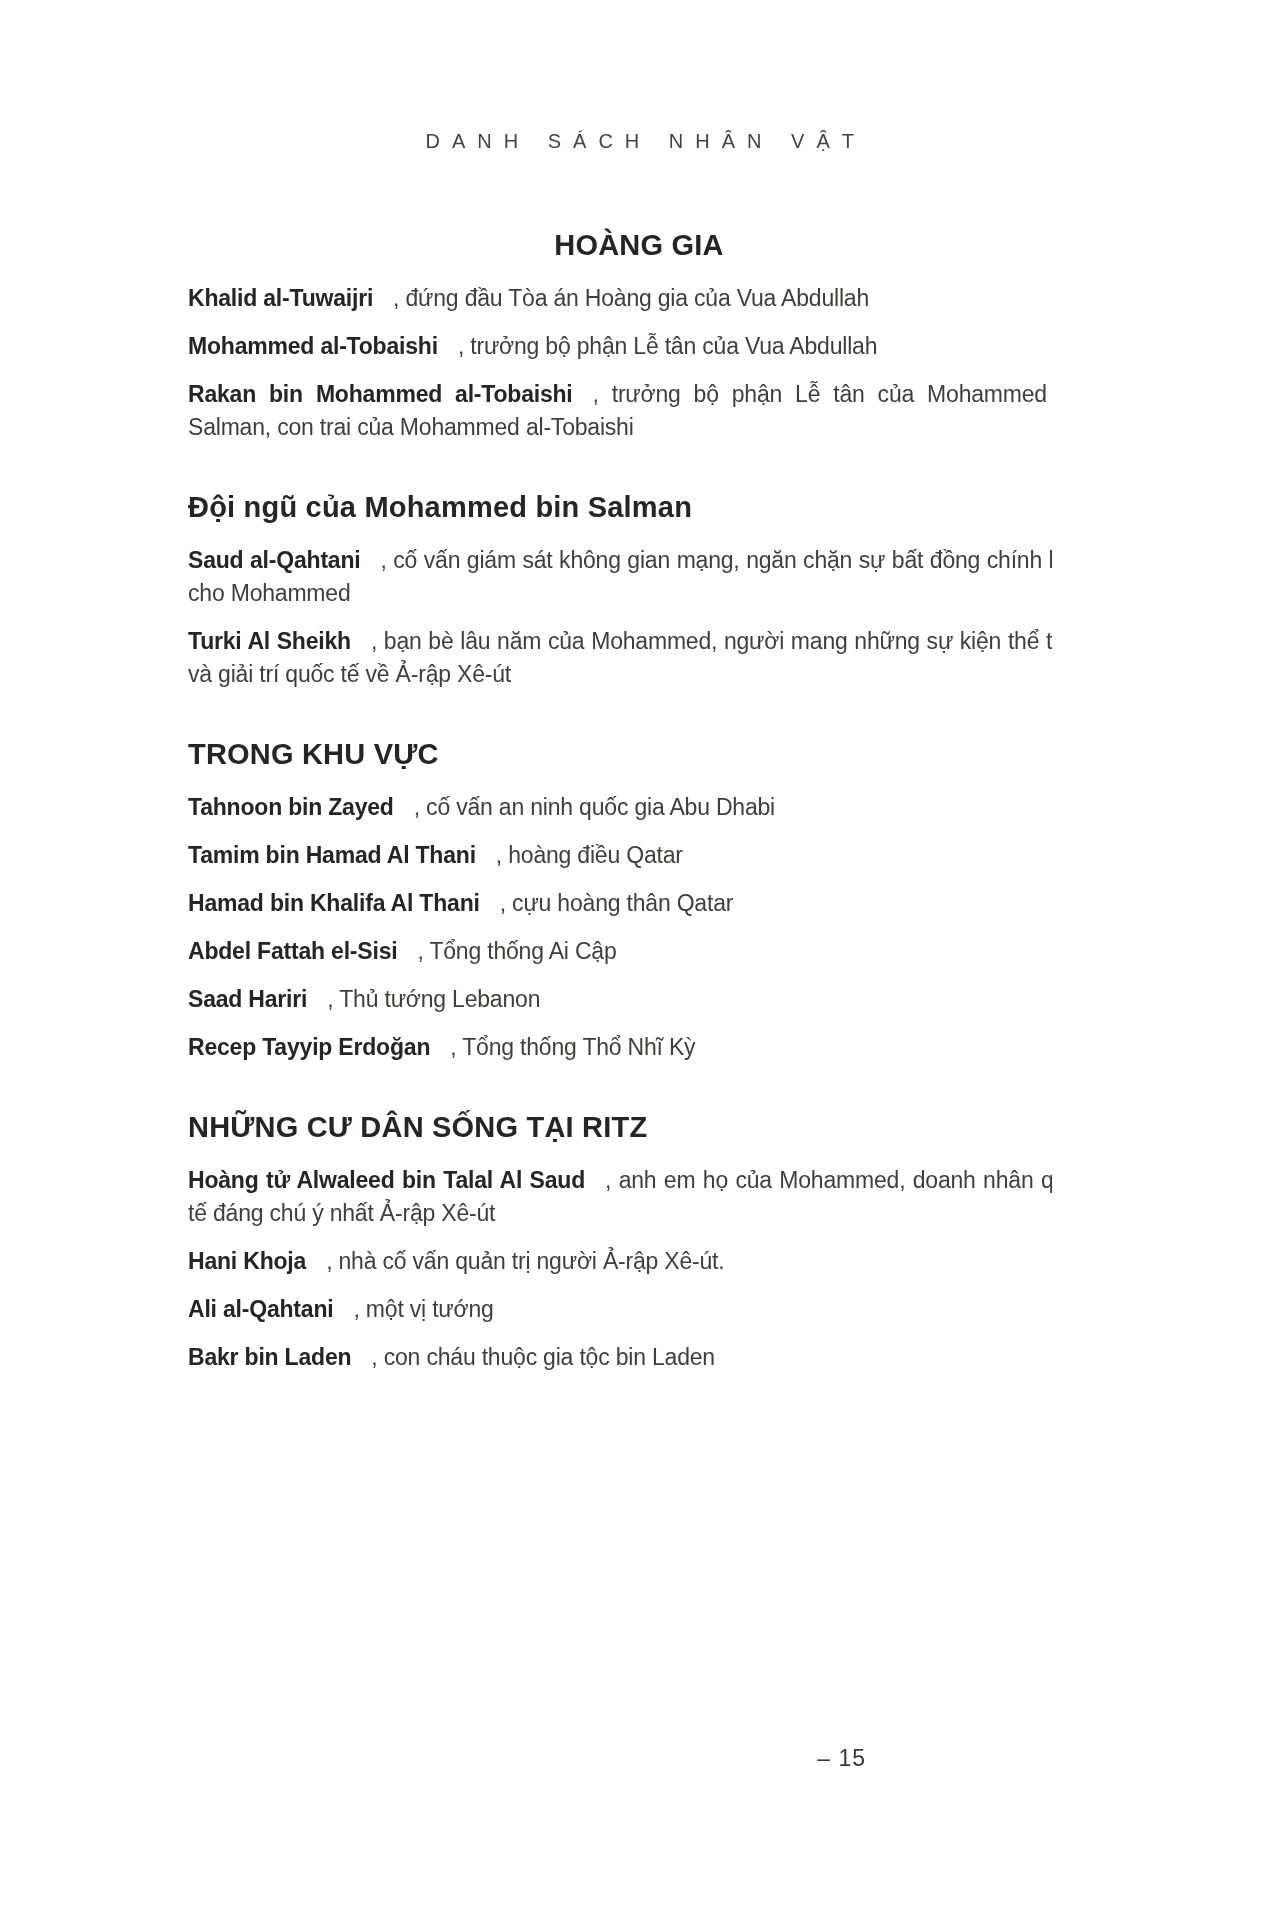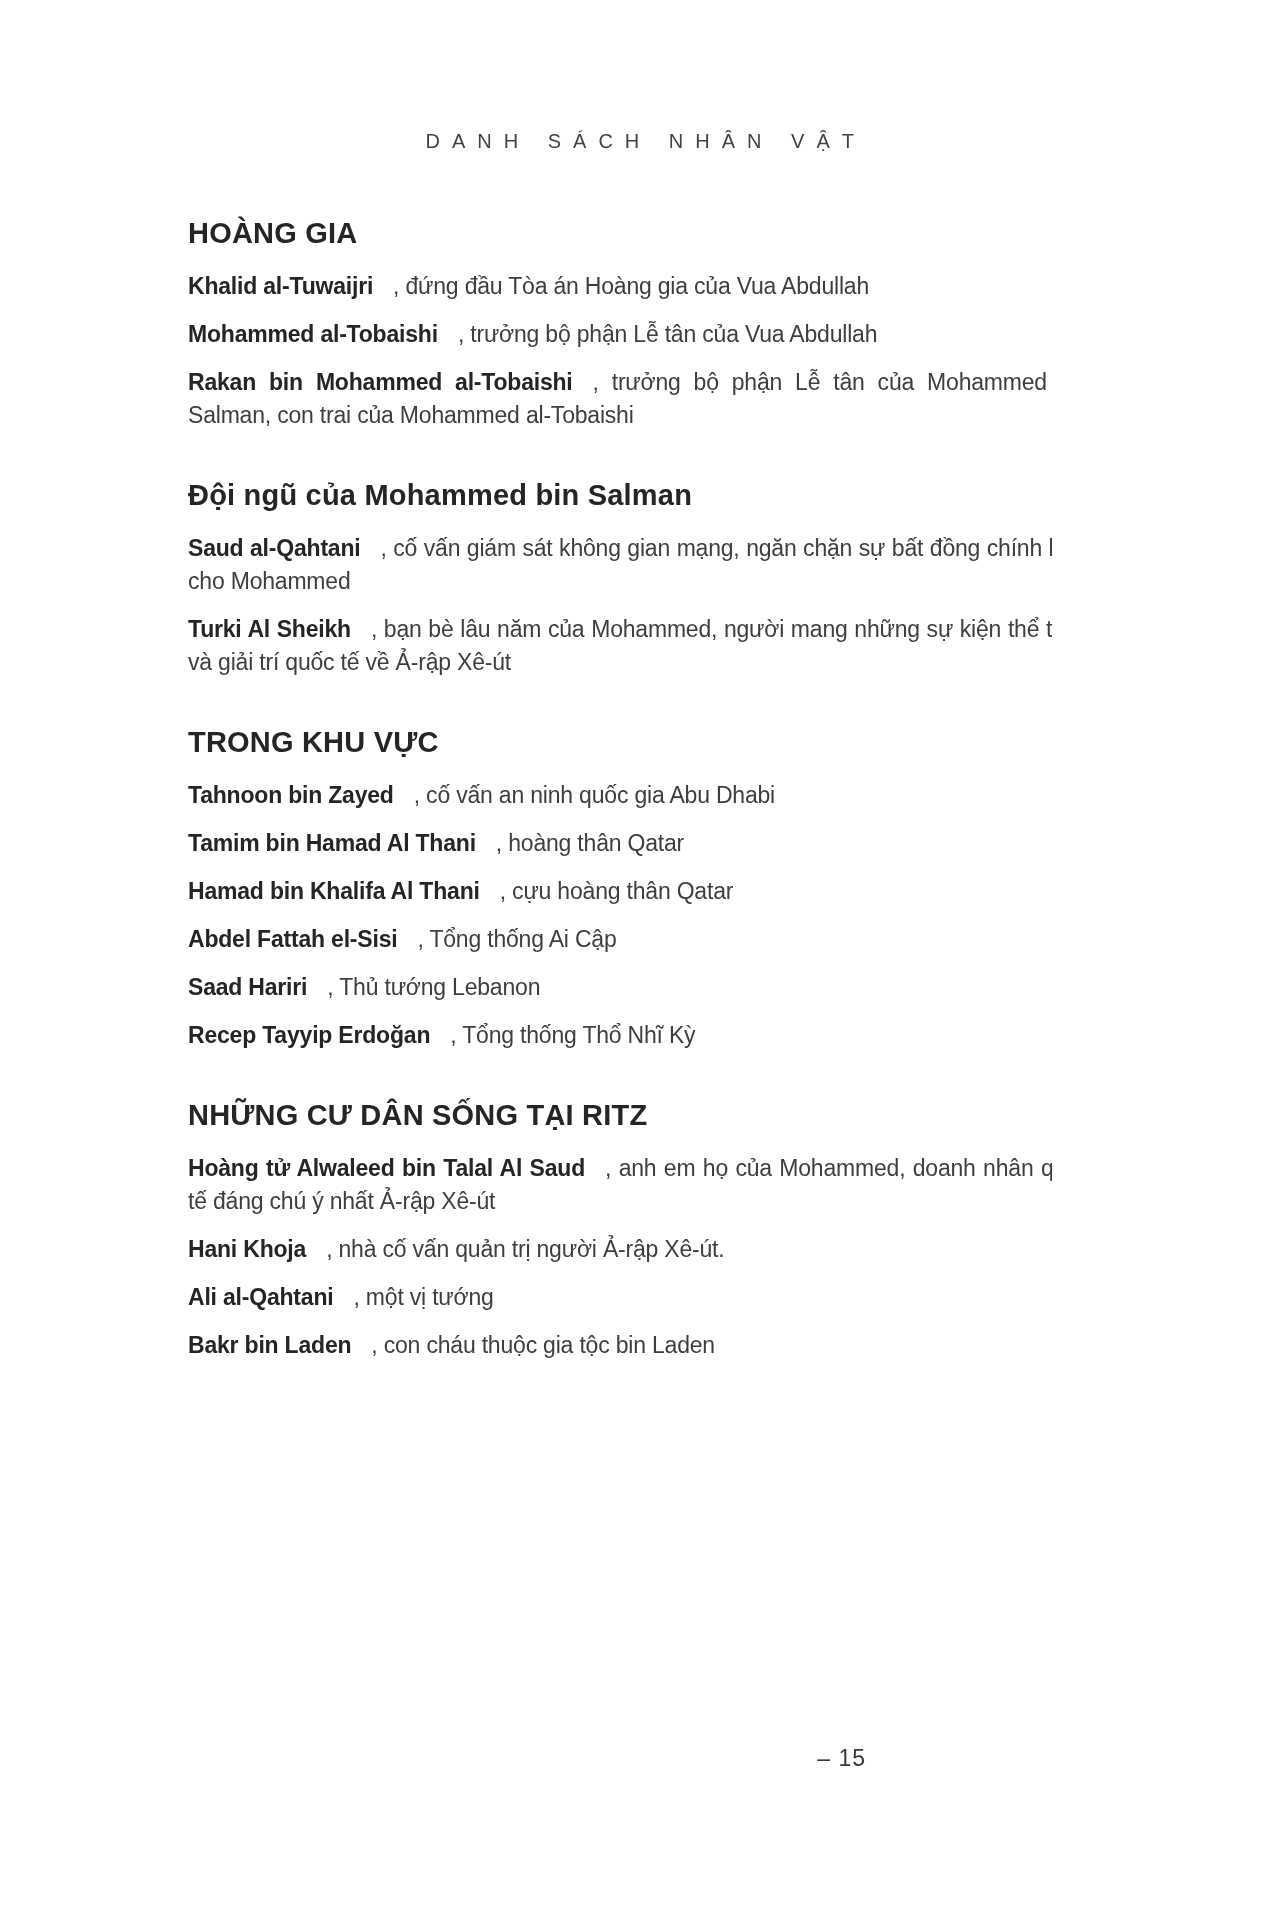--- a/index.html
+++ b/index.html
@@ -36,21 +36,21 @@
   }
   .content section { margin: 0; padding: 0; }
   .content h2 {
     font-size: 29px;
     line-height: 34px;
     font-weight: 700;
     color: #272425;
     margin: 46px 0 20px 0;
     letter-spacing: 0.2px;
   }
-  .content section:first-child h2 { margin-top: 4px; }
+  .content section:first-child h2 { margin-top: 16px; text-align: center; }
   .entry {
     font-size: 23px;
     line-height: 33px;
     margin: 0 0 15px 0;
     text-align: justify;
     letter-spacing: -0.2px;
   }
   .entry .char-name {
     font-weight: 700;
     color: #272425;
@@ -87,21 +87,21 @@
 
     <section>
       <h2>Đội ngũ của Mohammed bin Salman</h2>
       <p class="entry"><span class="char-name">Saud al-Qahtani</span><span class="char-desc">, cố vấn giám sát không gian mạng, ngăn chặn sự bất đồng chính kiến cho Mohammed</span></p>
       <p class="entry"><span class="char-name">Turki Al Sheikh</span><span class="char-desc">, bạn bè lâu năm của Mohammed, người mang những sự kiện thể thao và giải trí quốc tế về Ả-rập Xê-út</span></p>
     </section>
 
     <section>
       <h2>TRONG KHU VỰC</h2>
       <p class="entry"><span class="char-name">Tahnoon bin Zayed</span><span class="char-desc">, cố vấn an ninh quốc gia Abu Dhabi</span></p>
-      <p class="entry"><span class="char-name">Tamim bin Hamad Al Thani</span><span class="char-desc">, hoàng thân Qatar</span></p>
+      <p class="entry"><span class="char-name">Tamim bin Hamad Al Thani</span><span class="char-desc">, hoàng điều Qatar</span></p>
       <p class="entry"><span class="char-name">Hamad bin Khalifa Al Thani</span><span class="char-desc">, cựu hoàng thân Qatar</span></p>
       <p class="entry"><span class="char-name">Abdel Fattah el-Sisi</span><span class="char-desc">, Tổng thống Ai Cập</span></p>
       <p class="entry"><span class="char-name">Saad Hariri</span><span class="char-desc">, Thủ tướng Lebanon</span></p>
       <p class="entry"><span class="char-name">Recep Tayyip Erdoğan</span><span class="char-desc">, Tổng thống Thổ Nhĩ Kỳ</span></p>
     </section>
 
     <section>
       <h2>NHỮNG CƯ DÂN SỐNG TẠI RITZ</h2>
       <p class="entry"><span class="char-name">Hoàng tử Alwaleed bin Talal Al Saud</span><span class="char-desc">, anh em họ của Mohammed, doanh nhân quốc tế đáng chú ý nhất Ả-rập Xê-út</span></p>
       <p class="entry"><span class="char-name">Hani Khoja</span><span class="char-desc">, nhà cố vấn quản trị người Ả-rập Xê-út.</span></p>

